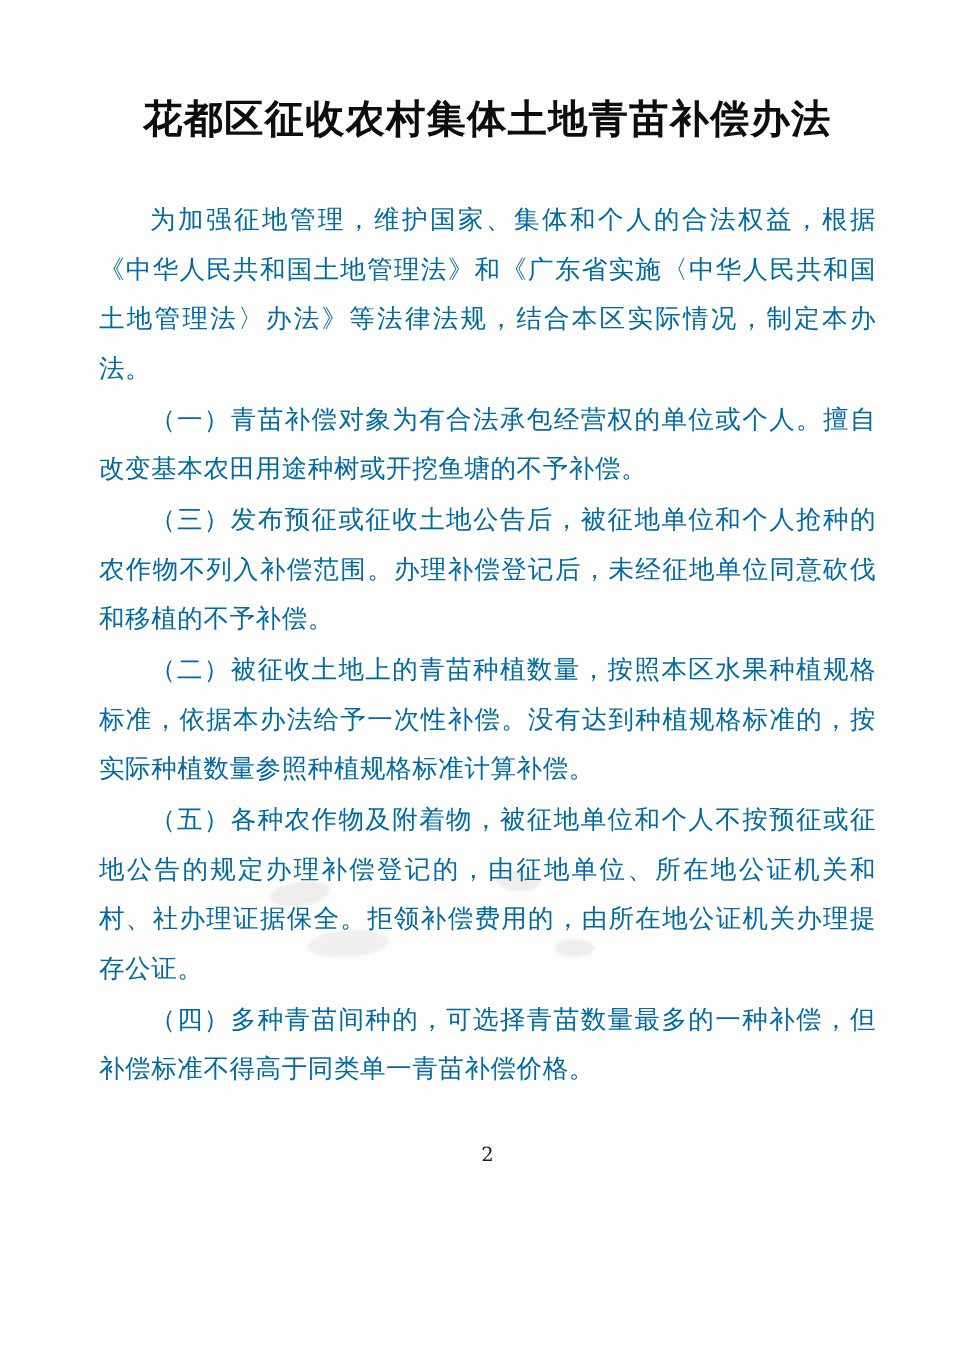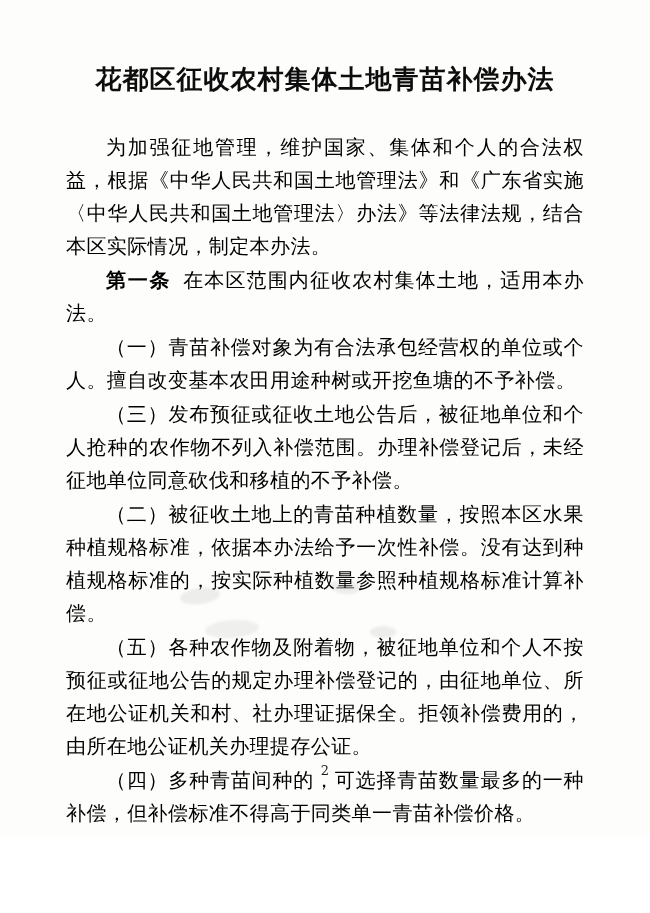--- a/index.html
+++ b/index.html
@@ -30,25 +30,25 @@
     font-weight: bold;
     letter-spacing: 1px;
     color: #0d0d0d;
     font-family: "DejaVu Serif", "Liberation Serif", serif;
   }
   .body-block {
     margin-top: 34px;
   }
   p.para {
     margin: 0 0 1px 0;
-    font-size: 20px;
+    font-size: 17px;
     line-height: 33px;
     text-align: justify;
     text-justify: inter-ideograph;
-    color: #000000;
+    color: #0369a1;
     letter-spacing: 0.4px;
   }
   p.indent {
     text-indent: 2em;
   }
   .art-label {
     font-weight: bold;
     letter-spacing: 1px;
     margin-right: 12px;
   }
@@ -79,21 +79,20 @@
 <body>
 
 <div class="page">
 
   <h1 class="doc-title">花都区征收农村集体土地青苗补偿办法</h1>
 
   <div class="body-block">
 
     <p class="para indent">为加强征地管理，维护国家、集体和个人的合法权益，根据《中华人民共和国土地管理法》和《广东省实施〈中华人民共和国土地管理法〉办法》等法律法规，结合本区实际情况，制定本办法。</p>
 
-    <p class="para indent"><span class="art-label">第一条</span><span>在本区范围内征收农村集体土地，适用本办法。</span></p>
 
 
     <p class="para indent">（一）青苗补偿对象为有合法承包经营权的单位或个人。擅自改变基本农田用途种树或开挖鱼塘的不予补偿。</p>
 
     <p class="para indent">（三）发布预征或征收土地公告后，被征地单位和个人抢种的农作物不列入补偿范围。办理补偿登记后，未经征地单位同意砍伐和移植的不予补偿。</p>
 
     <p class="para indent">（二）被征收土地上的青苗种植数量，按照本区水果种植规格标准，依据本办法给予一次性补偿。没有达到种植规格标准的，按实际种植数量参照种植规格标准计算补偿。</p>
 
     <p class="para indent">（五）各种农作物及附着物，被征地单位和个人不按预征或征地公告的规定办理补偿登记的，由征地单位、所在地公证机关和村、社办理证据保全。拒领补偿费用的，由所在地公证机关办理提存公证。</p>
 

